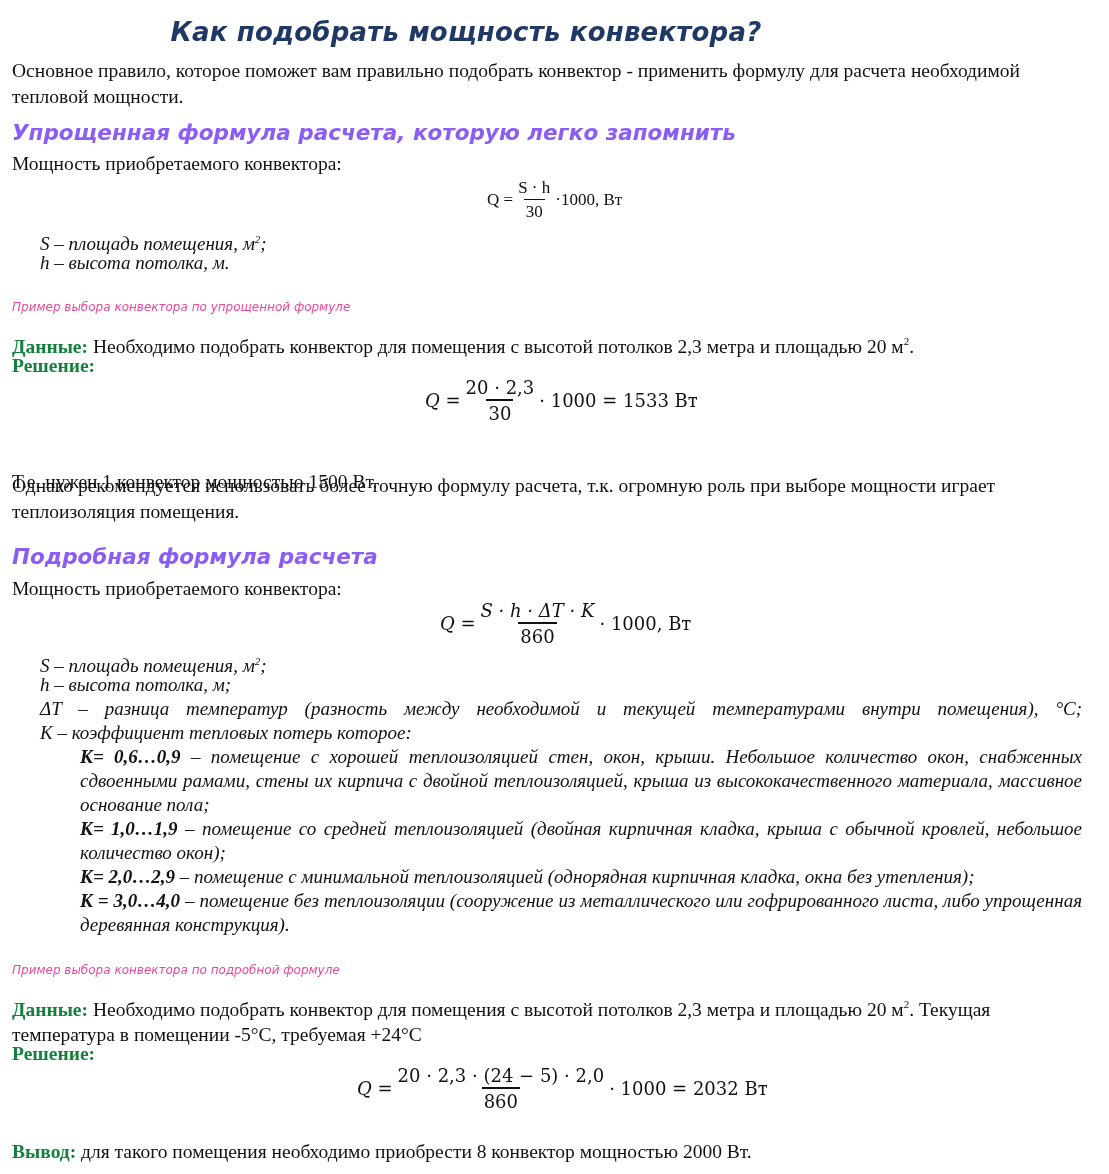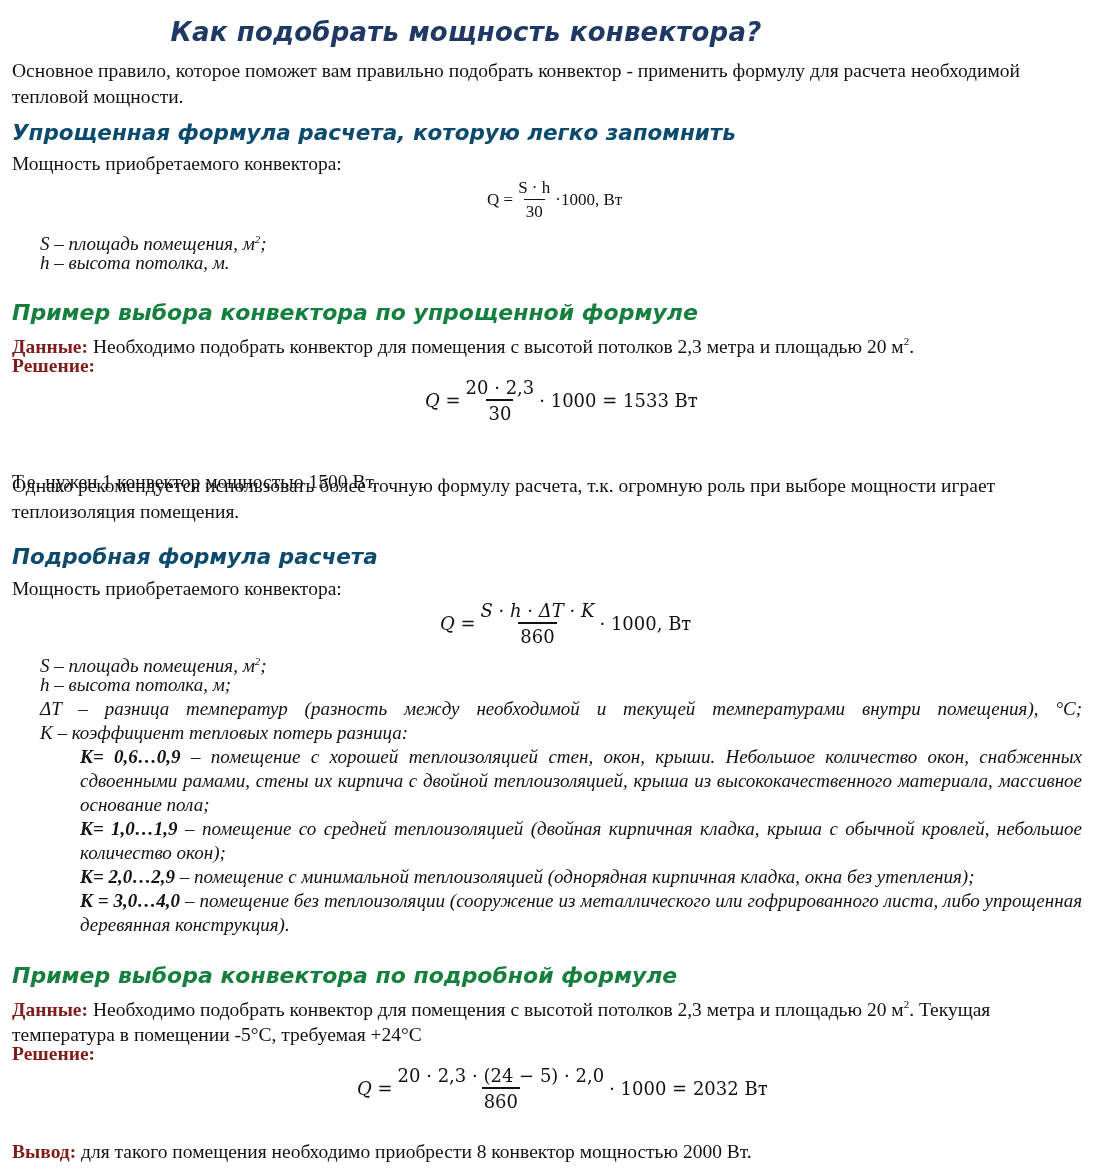--- a/index.html
+++ b/index.html
@@ -9,27 +9,27 @@
   }
   .abs { position: absolute; }
   .title {
     left: 0; width: 932px; top: 17px; text-align: center;
     font-family: "DejaVu Sans", sans-serif; font-weight: bold; font-style: italic;
     font-size: 26px; color: #1f3864; letter-spacing: 0.2px;
   }
   .p { left: 12px; width: 1080px; line-height: 26px; font-size: 19.5px; }
   .h2 {
     left: 12px; font-family: "DejaVu Sans", sans-serif; font-weight: bold;
-    font-style: italic; font-size: 21.5px; color: #0c4a6e;
+    font-style: italic; font-size: 21.5px; color: #8b5cf6;
   }
   .h3 {
     left: 12px; font-family: "DejaVu Sans", sans-serif; font-style: italic;
-    font-size: 22px; color: #15803d; font-weight: 700;
+    font-size: 12px; color: #ec4899; font-weight: 400;
   }
-  .lbl { font-weight: bold; color: #7f1d1d; }
+  .lbl { font-weight: bold; color: #15803d; }
   .def { font-style: italic; line-height: 24px; font-size: 19px; }
   .kline { font-style: italic; line-height: 24px; font-size: 19px; text-align: justify; }
   .kline b { font-style: italic; }
   .formula { display: flex; align-items: center; font-family: "Liberation Serif", serif; }
   .frac { display: inline-flex; flex-direction: column; align-items: center; margin: 0 3px; }
   .frac .num { padding: 0 2px 1px; text-align: center; }
   .frac .den { border-top: 1.5px solid #111; padding: 2px 2px 0; }
   .math { font-family: "DejaVu Serif", serif; font-size: 18px; }
   .math .frac .den { border-top: 2px solid #111; }
   .i { font-style: italic; }
@@ -96,21 +96,21 @@
 <div class="abs def" style="left:40px; top:649px;">
   <span>S</span><span> – площадь помещения, м</span><sup style="font-size:11px">2</sup><span>;</span>
 </div>
 <div class="abs def" style="left:40px; top:673px;text-align:right;">
   <span>h</span><span> – высота потолка, м;</span>
 </div>
 <div class="abs def" style="left:40px; top:697px; width:1042px; text-align:justify; text-align-last:justify;">
   <span>ΔT</span><span> – разница температур (разность между необходимой и текущей температурами внутри помещения), °C;</span>
 </div>
 <div class="abs def" style="left:40px; top:721px;">
-  <span>K</span><span> – коэффициент тепловых потерь разница:</span>
+  <span>K</span><span> – коэффициент тепловых потерь которое:</span>
 </div>
 
 <div class="abs kline" style="left:80px; width:1002px; top:745px;">
   <b>К= 0,6…0,9</b><span> – помещение с хорошей теплоизоляцией стен, окон, крыши. Небольшое количество окон, снабженных сдвоенными рамами, стены их кирпича с двойной теплоизоляцией, крыша из высококачественного материала, массивное основание пола;</span>
 </div>
 <div class="abs kline" style="left:80px; width:1002px; top:817px;">
   <b>К= 1,0…1,9</b><span> – помещение со средней теплоизоляцией (двойная кирпичная кладка, крыша с обычной кровлей, небольшое количество окон);</span>
 </div>
 <div class="abs kline" style="left:80px; width:1002px; top:865px;">
   <b>К= 2,0…2,9</b><span> – помещение с минимальной теплоизоляцией (однорядная кирпичная кладка, окна без утепления);</span>

